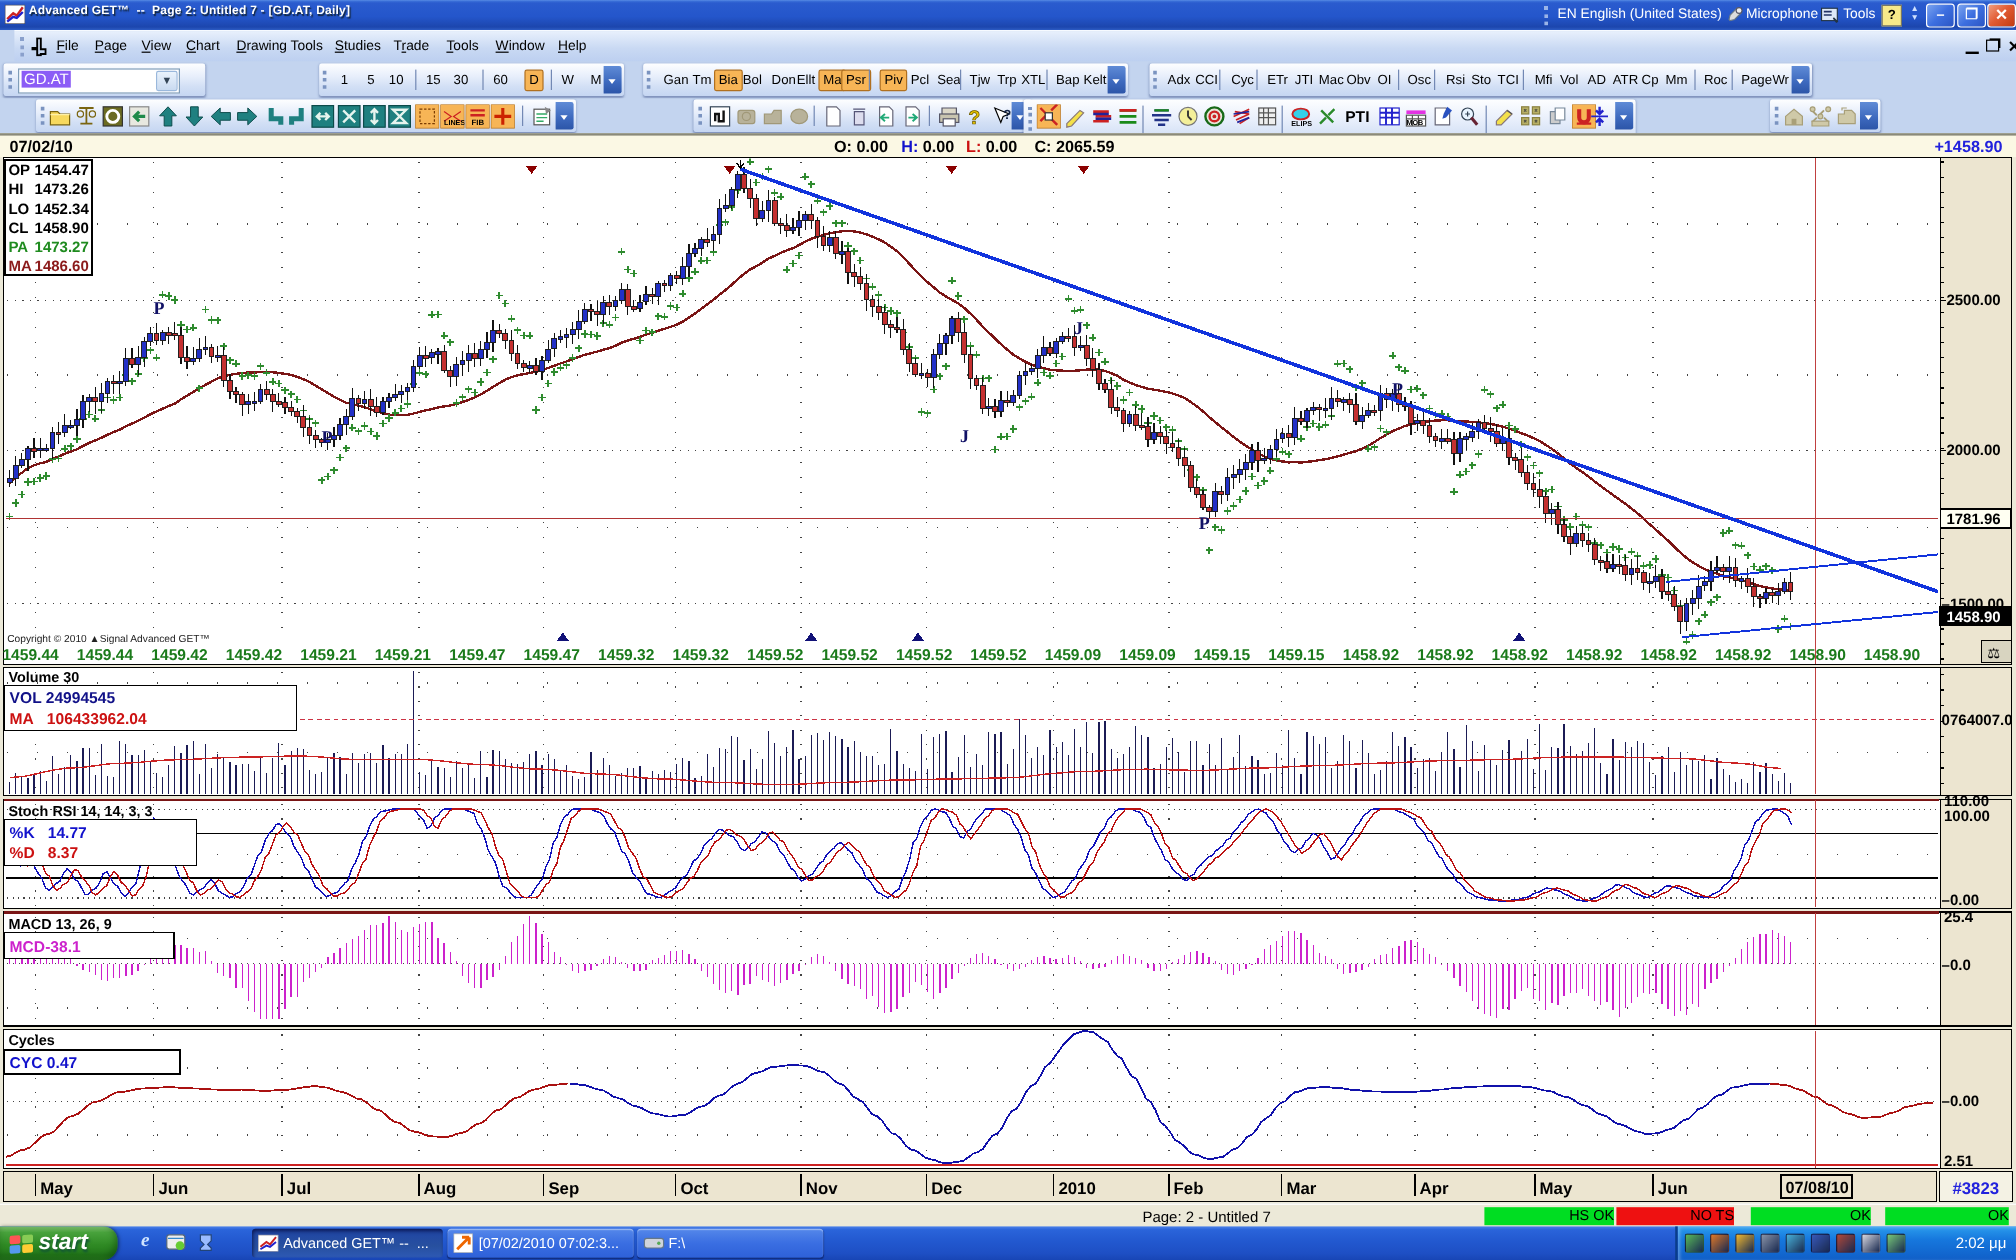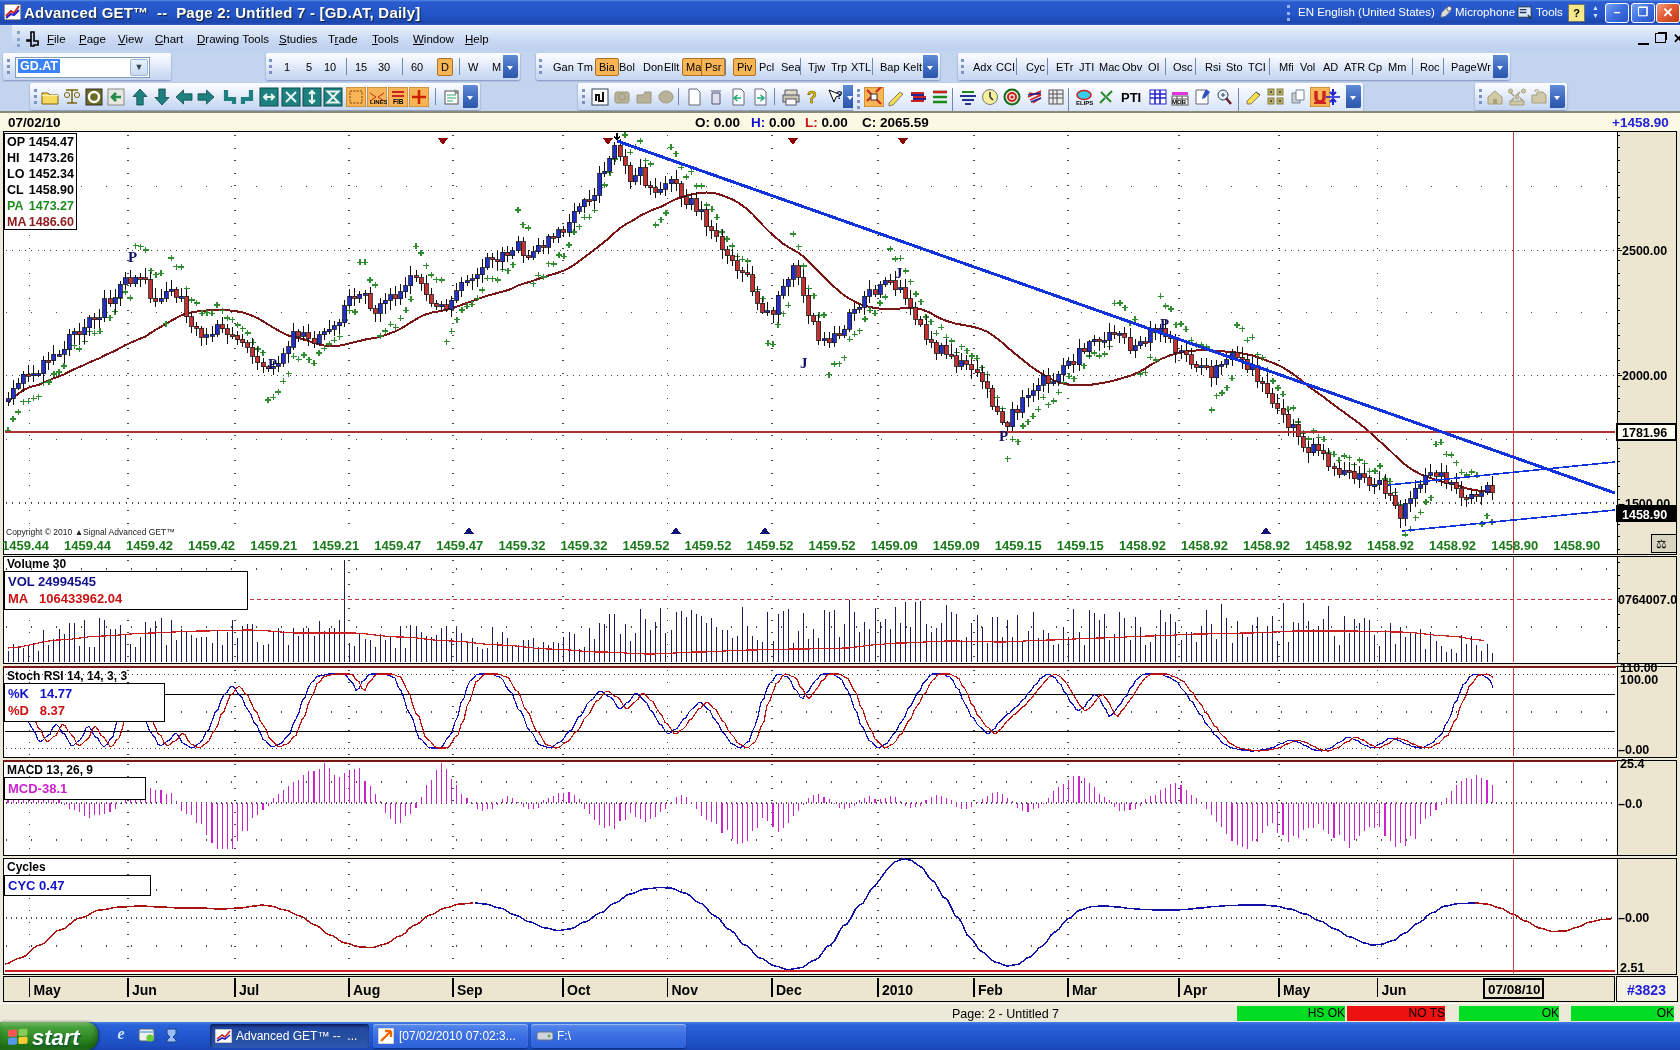--- a/index.html
+++ b/index.html
@@ -1,21 +1,21 @@
 <!DOCTYPE html>
 <html><head><meta charset="utf-8"><title>Advanced GET</title>
 <style>
 html,body{margin:0;padding:0}
 body{width:1680px;height:1050px;position:relative;overflow:hidden;background:#c3d4ef;
  font-family:"Liberation Sans",sans-serif;-webkit-font-smoothing:antialiased}
 .abs{position:absolute}
 
 #title{top:0;left:0;width:1680px;height:25px;
  background:linear-gradient(180deg,#5a8de5 0%,#3a6fd8 4%,#2a5bce 10%,#2456cb 55%,#1c46ad 90%,#2d5cc4 100%);}
-#title .cap{color:#fff;font-size:15px;font-weight:bold;position:absolute;left:24px;top:4px;
+#title .cap{color:#fff;font-size:10px;font-weight:bold;position:absolute;left:24px;top:4px;
  text-shadow:1px 1px 1px #123;letter-spacing:.2px;white-space:nowrap}
 .winbtn{position:absolute;top:3px;width:24px;height:20px;border-radius:3px;
  border:1px solid #fff;box-sizing:border-box;color:#fff;font-size:12px;font-weight:bold;
  text-align:center;line-height:17px}
 .wb-blue{background:linear-gradient(135deg,#7ba4ef 0%,#3d6fe0 50%,#2a55c4 100%)}
 .wb-red{background:linear-gradient(135deg,#f0a080 0%,#e25c35 45%,#c23a10 100%)}
 
 #menus{top:25px;left:12px;width:1680px;height:26px;
  background:linear-gradient(180deg,#e8f0fc 0%,#c9d9f3 55%,#bccff0 100%);
  border-top:1px solid #f6faff}
@@ -41,21 +41,21 @@
 #dstrip b{font-size:13.5px}
 
 #sbar{top:1003px;left:0;width:1680px;height:19px;background:#ece9d8;border-top:1px solid #fff}
 .sblock{position:absolute;top:2px;height:15px;font-size:12px;text-align:right;line-height:15px}
 
 #tbar{top:1022px;left:0;width:1680px;height:28px;
  background:linear-gradient(180deg,#4b81e9 0%,#2a64da 10%,#2258cf 45%,#1e4fc4 80%,#1845b5 100%)}
 #startbtn{position:absolute;left:0;top:0;width:98px;height:28px;border-radius:0 12px 12px 0;
  background:linear-gradient(180deg,#7ebe6e 0%,#48a23c 18%,#2f8a24 55%,#247a1b 85%,#2f8a24 100%);
  box-shadow:inset -2px -3px 6px rgba(0,40,0,.4), 1px 0 3px rgba(0,0,0,.5);}
-#startbtn span{color:#fff;font-style:italic;font-weight:bold;font-size:22px;position:absolute;
+#startbtn span{color:#fff;font-style:italic;font-weight:bold;font-size:19px;position:absolute;
  left:32px;top:3px;text-shadow:1px 2px 2px #153}
 .taskbtn{position:absolute;top:2px;height:24px;border-radius:3px;color:#fff;font-size:12px;
  background:linear-gradient(180deg,#5588ea 0%,#3a6ee2 50%,#2e61d8 100%);
  box-shadow:inset 0 1px 1px rgba(255,255,255,.45), 0 1px 1px rgba(0,0,30,.4)}
 .taskbtn.active{background:linear-gradient(180deg,#1f44a5 0%,#27509f 60%,#2d59b5 100%);
  box-shadow:inset 1px 2px 3px rgba(0,0,40,.6)}
 .taskbtn .lbl{position:absolute;left:26px;top:5px;white-space:nowrap;overflow:hidden}
 #tray{position:absolute;right:0;top:0;width:282px;height:28px;
  background:linear-gradient(180deg,#2a9ced 0%,#1677dd 40%,#105fc8 100%);
  border-left:2px solid #0a3d8a;box-shadow:inset 2px 1px 3px rgba(255,255,255,.3)}
@@ -105,21 +105,21 @@
     <div class="mi" style="left:401px"><u>W</u>indow</div>
     <div class="mi" style="left:453px"><u>H</u>elp</div>
     <div style="position:absolute;right:43px;top:8px;width:11px;height:9px;border-bottom:2px solid #000"></div>
     <div style="position:absolute;right:26px;top:7px;width:9px;height:8px;border:1px solid #000;box-shadow:2px -2px 0 -1px #000"></div>
     <div style="position:absolute;right:8px;top:5px;font-size:13px;font-weight:bold">✕</div>
   </div>
 <div class="abs" id="trow1">
     <div class="band" style="left:3px;top:2px;width:168px;height:27px">
       <div class="grip" style="left:4px"></div>
       <div style="position:absolute;left:12px;top:3.5px;width:133px;height:19px;background:#fff;border:1px solid #7f9db9">
-        <span style="position:absolute;left:2px;top:1.5px;font-size:12.5px;font-weight:bold;color:#fff;background:#3b82f6;padding:0 2px">GD.AT</span>
+        <span style="position:absolute;left:2px;top:1.5px;font-size:12.5px;font-weight:normal;color:#fff;background:#8b5cf6;padding:0 2px">GD.AT</span>
         <span style="position:absolute;right:1px;top:1px;width:16px;height:15px;background:linear-gradient(180deg,#eaf3fc,#c9daf0);border:1px solid #9ab8dc;border-radius:2px;font-size:9px;text-align:center;line-height:14px;color:#345">▼</span>
       </div>
     </div>
     <div class="band" style="left:266px;top:2px;width:254px;height:27px">
       <div class="grip" style="left:3px"></div>
       <div class="tbtxt" style="left:18px">1</div>
       <div class="tbtxt" style="left:40px">5</div>
       <div class="tbtxt" style="left:58px">10</div>
       <div class="vsep" style="left:80px"></div>
       <div class="tbtxt" style="left:89px">15</div>
@@ -1625,12 +1625,24 @@
       </svg>
       <div class="lbl">[07/02/2010 07:02:3...</div>
     </div>
     <div class="taskbtn" style="left:531px;width:155px">
       <svg style="position:absolute;left:5px;top:6px" width="18" height="12" viewBox="0 0 18 12">
         <rect x="1" y="2" width="16" height="8" rx="2" fill="#cfd4dc" stroke="#678"></rect>
         <circle cx="13" cy="6" r="1.4" fill="#5a5"></circle>
       </svg>
       <div class="lbl">F:\</div>
     </div>
+    <div id="tray">
+      <div class="tico" style="left:6px;background:linear-gradient(135deg,#58b858,#1a2a50);border:1px solid rgba(0,0,30,.4);box-sizing:border-box"></div>
+      <div class="tico" style="left:27px;background:linear-gradient(135deg,#e07828,#1a2a50);border:1px solid rgba(0,0,30,.4);box-sizing:border-box"></div>
+      <div class="tico" style="left:48px;background:linear-gradient(135deg,#f0b830,#1a2a50);border:1px solid rgba(0,0,30,.4);box-sizing:border-box"></div>
+      <div class="tico" style="left:69px;background:linear-gradient(135deg,#8a94a8,#1a2a50);border:1px solid rgba(0,0,30,.4);box-sizing:border-box"></div>
+      <div class="tico" style="left:90px;background:linear-gradient(135deg,#48b0d8,#1a2a50);border:1px solid rgba(0,0,30,.4);box-sizing:border-box"></div>
+      <div class="tico" style="left:111px;background:linear-gradient(135deg,#3858b8,#1a2a50);border:1px solid rgba(0,0,30,.4);box-sizing:border-box"></div>
+      <div class="tico" style="left:132px;background:linear-gradient(135deg,#b04838,#1a2a50);border:1px solid rgba(0,0,30,.4);box-sizing:border-box"></div>
+      <div class="tico" style="left:153px;background:linear-gradient(135deg,#d8d8e0,#1a2a50);border:1px solid rgba(0,0,30,.4);box-sizing:border-box"></div>
+      <div class="tico" style="left:174px;background:linear-gradient(135deg,#78c878,#1a2a50);border:1px solid rgba(0,0,30,.4);box-sizing:border-box"></div>
+      <div class="time">2:02 μμ</div>
+    </div>
   </div>
 </body></html>

